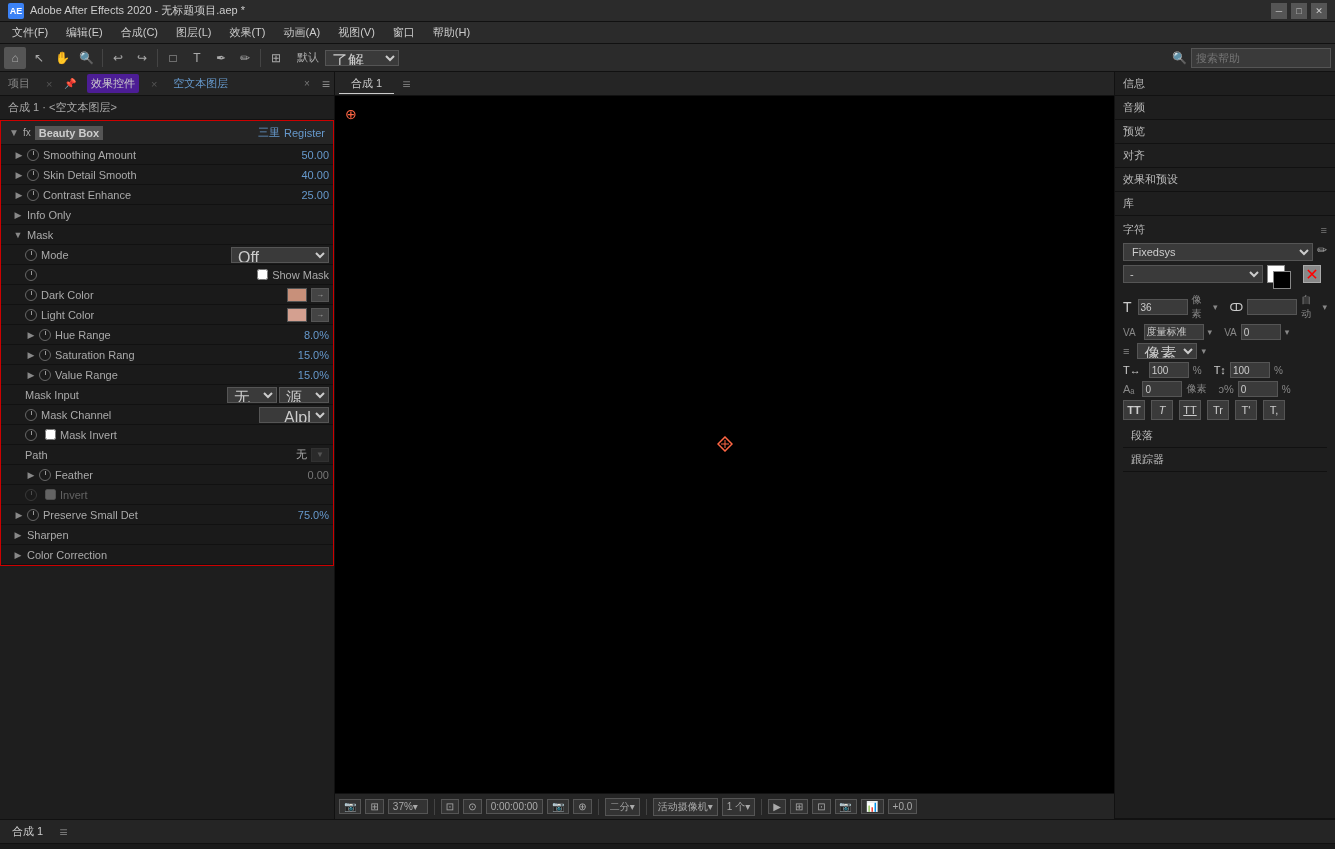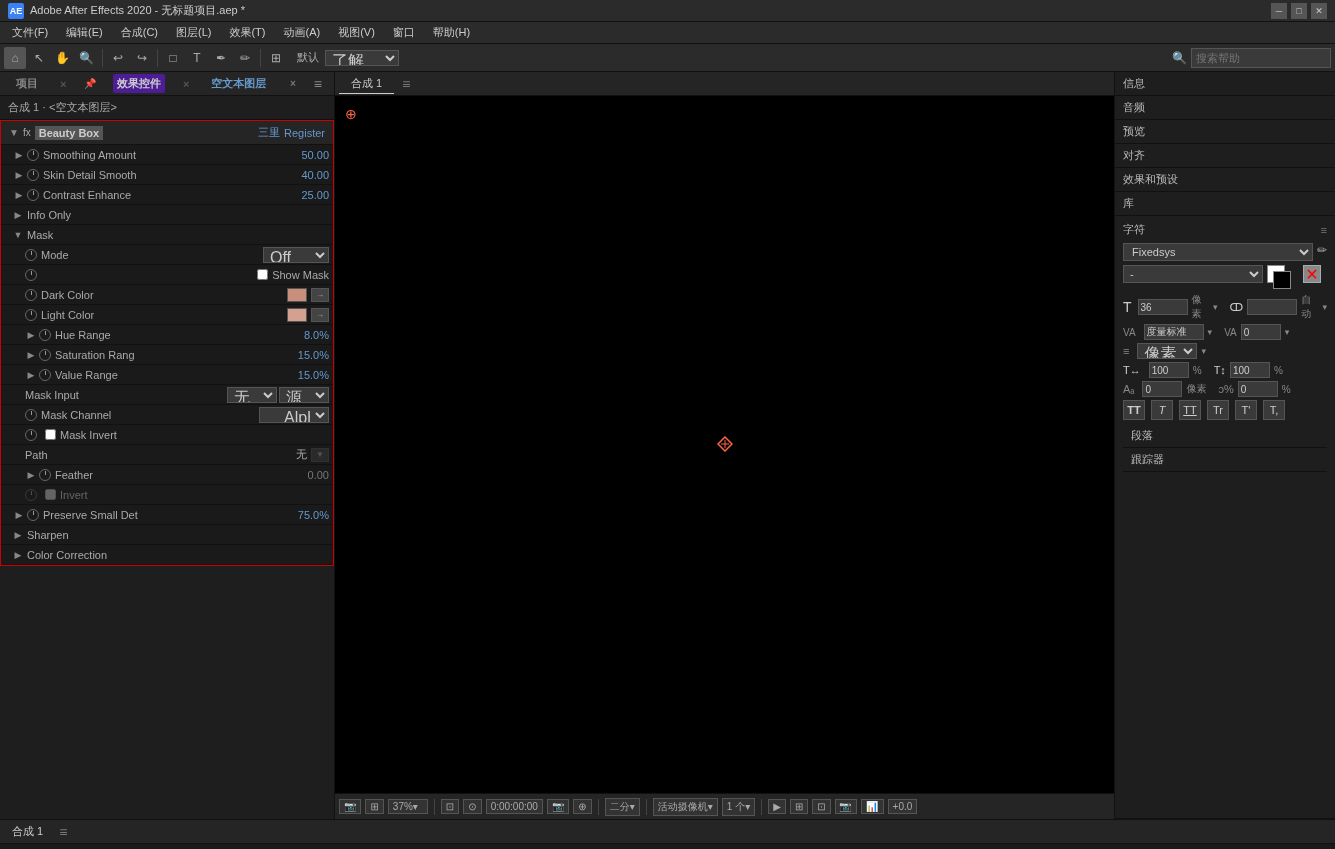--- a/index.html
+++ b/index.html
@@ -143,23 +143,22 @@
       overflow: hidden;
     }
 
     
     .panel-header {
       height: 24px;
       background: #252525;
       display: flex;
       align-items: center;
       border-bottom: 1px solid #111;
-      padding: 0 12px;
-      gap: 16px;
-      font-weight: bold;
+      padding: 0 4px;
+      gap: 10px;
     }
     .panel-close {
       margin-left: auto;
       color: #777;
       cursor: pointer;
       font-size: 10px;
     }
     .panel-menu {
       color: #777;
       cursor: pointer;
@@ -746,21 +745,21 @@
         </div>
 
         <div class="section-row indent1">
           <span class="section-toggle">▼</span>
           <span class="section-name">Mask</span>
         </div>
 
         <div class="param-row indent2">
           <span class="param-stopwatch"></span>
           <span class="param-name">Mode</span>
-          <select class="dropdown-select" style="width:66px;">
+          <select class="dropdown-select" style="width:98px;">
             <option>Off</option>
             <option>On</option>
           </select>
         </div>
 
         <div class="param-row indent2">
           <span class="param-stopwatch"></span>
           <span class="param-name"></span>
           <label class="checkbox-label">
             <input type="checkbox" style="">

